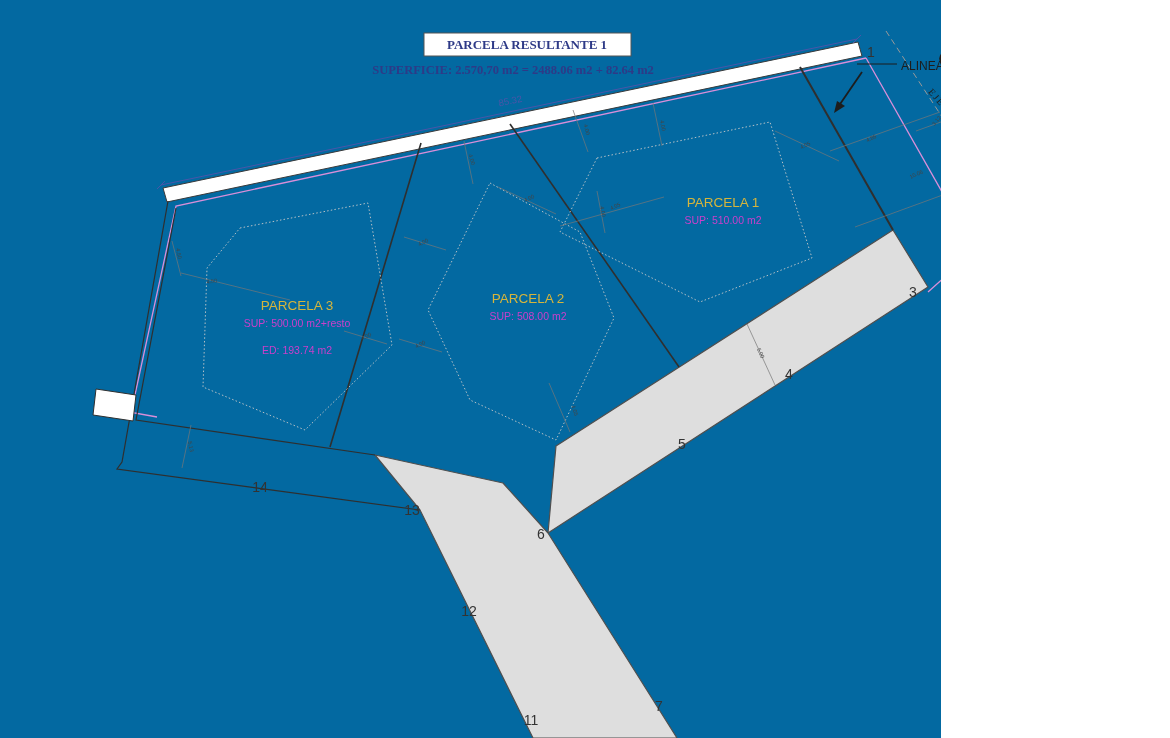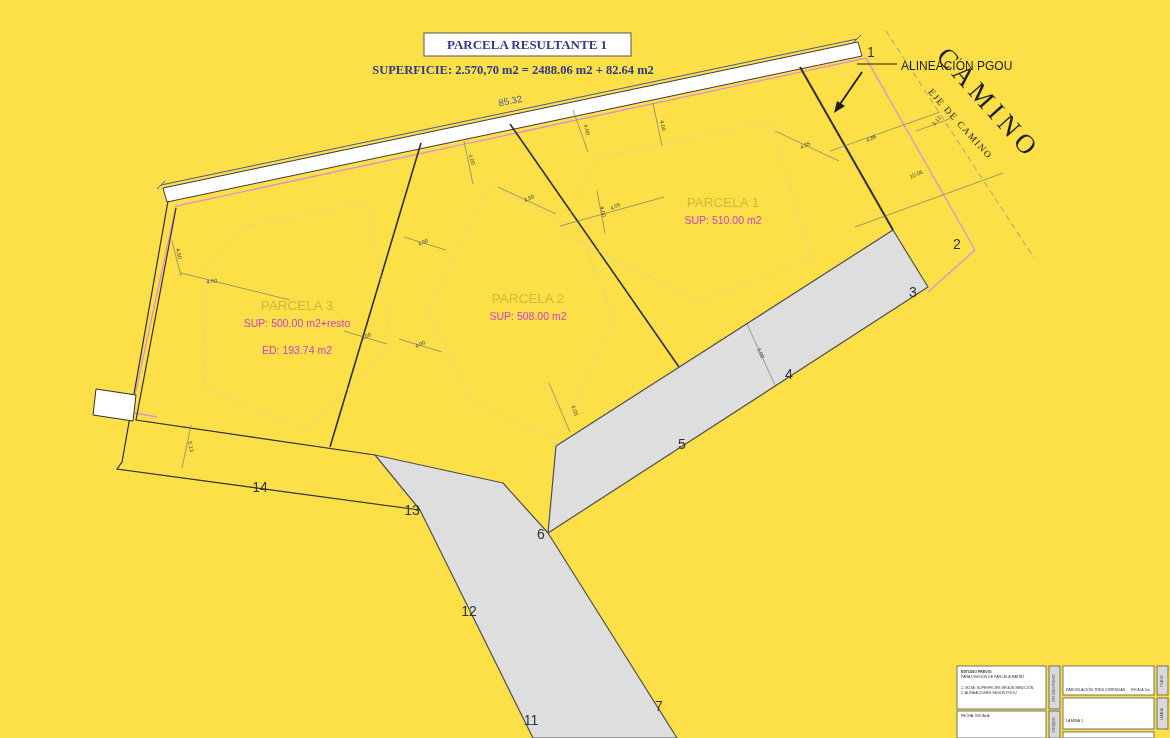--- a/index.html
+++ b/index.html
@@ -1,16 +1,16 @@
 <!DOCTYPE html>
 <html><head>
 <meta charset="utf-8">
 <style>
   html,body{margin:0;padding:0;background:#ffffff;}
-  .stage{position:relative;width:1170px;height:738px;background:#fde047;overflow:hidden;font-family:"Liberation Sans",sans-serif;}
+  .stage{position:relative;width:941px;height:738px;background:#0369a1;overflow:hidden;font-family:"Liberation Sans",sans-serif;}
   svg text{font-family:"Liberation Sans",sans-serif;}
   svg .serif{font-family:"Liberation Serif",serif;}
 </style>
 </head>
 <body>
 
 <div class="stage">
 <svg id="plan-svg" width="1170" height="738" viewBox="0 0 1170 738" xmlns="http://www.w3.org/2000/svg">
 
   <polygon points="556,446 893,230 928,287 548,533" fill="#dedede" stroke="#4f4f4f" stroke-width="1.2" stroke-linejoin="round"></polygon>

